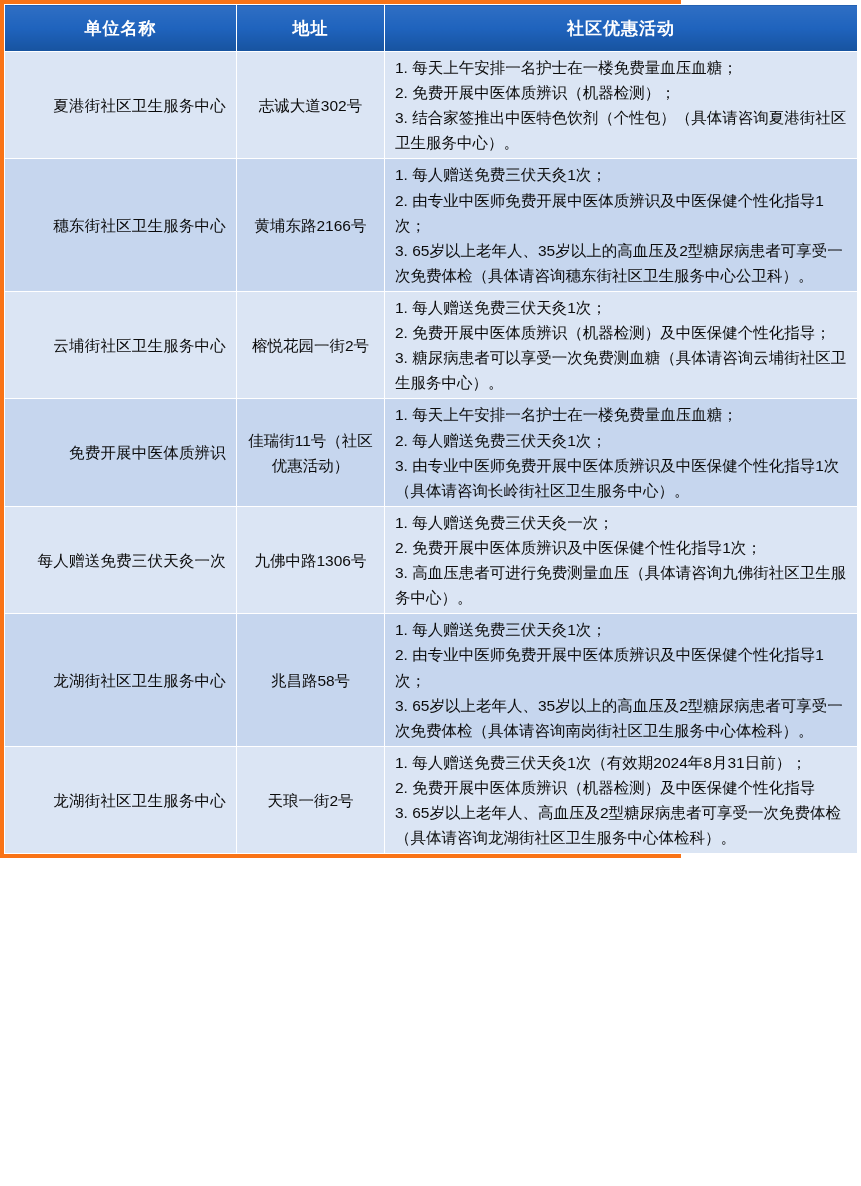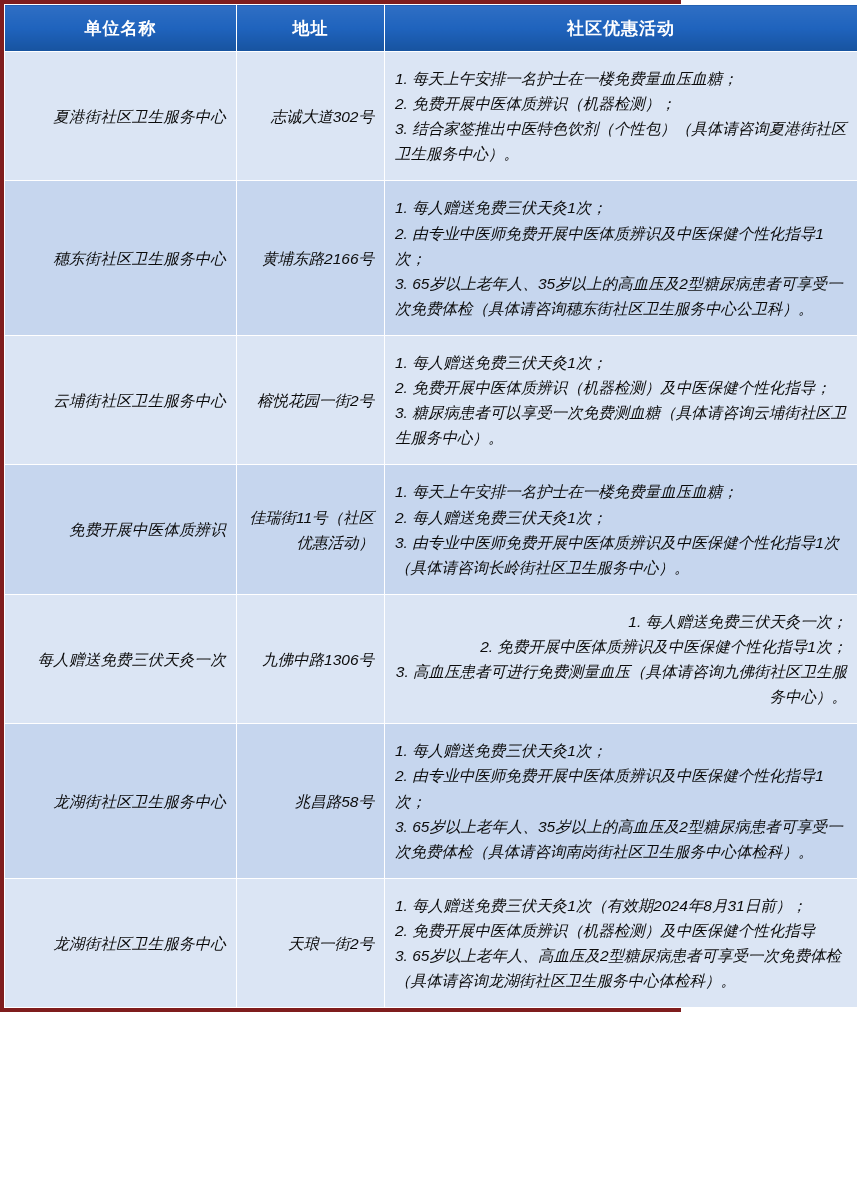--- a/index.html
+++ b/index.html
@@ -8,21 +8,21 @@
     background: #ffffff;
   }
   body {
     font-family: "Liberation Sans", "DejaVu Sans", sans-serif;
     width: 861px;
   }
   .table-wrap {
     width: 681px;
     box-sizing: border-box;
     padding: 4px 4px 4px 4px;
-    background: #7f1d1d;
+    background: #f97316;
   }
   table.info-table {
     border-collapse: collapse;
     width: 853px;
     table-layout: fixed;
   }
   table.info-table col.c1 { width: 232px; }
   table.info-table col.c2 { width: 148px; }
   table.info-table col.c3 { width: 473px; }
 
@@ -36,32 +36,31 @@
     padding: 8px 4px;
     border: 1px solid #ffffff;
     height: 30px;
   }
   table.info-table td {
     border: 1px solid #ffffff;
     vertical-align: middle;
     font-size: 15.5px;
     color: #0b0b0b;
     line-height: 1.62;
-    padding: 14px 10px;
-    font-style: italic;
+    padding: 3px 10px;
   }
   table.info-table tr.band-a td { background: #dbe5f4; }
   table.info-table tr.band-b td { background: #c6d6ee; }
 
   td.cell-name {
     text-align: right;
     letter-spacing: 0.2px;
   }
   td.cell-addr {
-    text-align: right;
+    text-align: center;
   }
   td.cell-act {
     text-align: left;
     padding-left: 12px;
     padding-right: 8px;
   }
 </style>
 </head>
 <body>
 
@@ -104,21 +103,21 @@
         <tr class="band-b">
           <td class="cell-name">免费开展中医体质辨识</td>
           <td class="cell-addr">佳瑞街11号（社区优惠活动）</td>
           <td class="cell-act" style="white-space: pre-wrap;">1. 每天上午安排一名护士在一楼免费量血压血糖；
 2. 每人赠送免费三伏天灸1次；
 3. 由专业中医师免费开展中医体质辨识及中医保健个性化指导1次（具体请咨询长岭街社区卫生服务中心）。</td>
         </tr>
         <tr class="band-a">
           <td class="cell-name">每人赠送免费三伏天灸一次</td>
           <td class="cell-addr">九佛中路1306号</td>
-          <td class="cell-act" style="white-space: pre-wrap; text-align: right;">1. 每人赠送免费三伏天灸一次；
+          <td class="cell-act" style="white-space: pre-wrap;">1. 每人赠送免费三伏天灸一次；
 2. 免费开展中医体质辨识及中医保健个性化指导1次；
 3. 高血压患者可进行免费测量血压（具体请咨询九佛街社区卫生服务中心）。</td>
         </tr>
         <tr class="band-b">
           <td class="cell-name">龙湖街社区卫生服务中心</td>
           <td class="cell-addr">兆昌路58号</td>
           <td class="cell-act" style="white-space: pre-wrap;">1. 每人赠送免费三伏天灸1次；
 2. 由专业中医师免费开展中医体质辨识及中医保健个性化指导1次；
 3. 65岁以上老年人、35岁以上的高血压及2型糖尿病患者可享受一次免费体检（具体请咨询南岗街社区卫生服务中心体检科）。</td>
         </tr>

